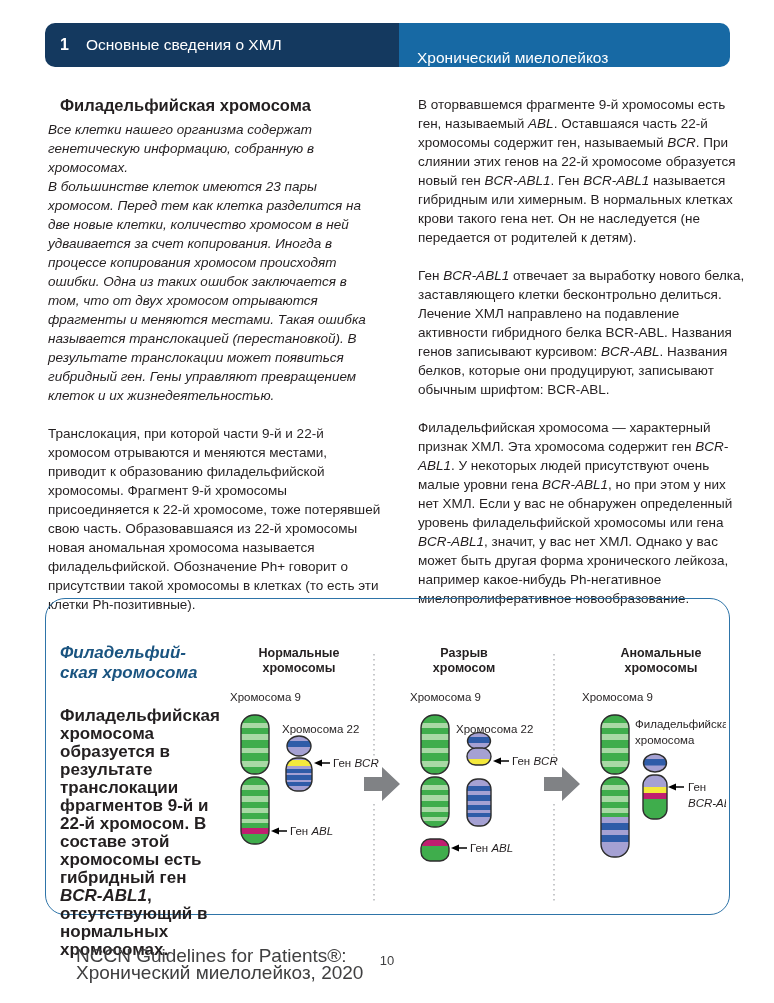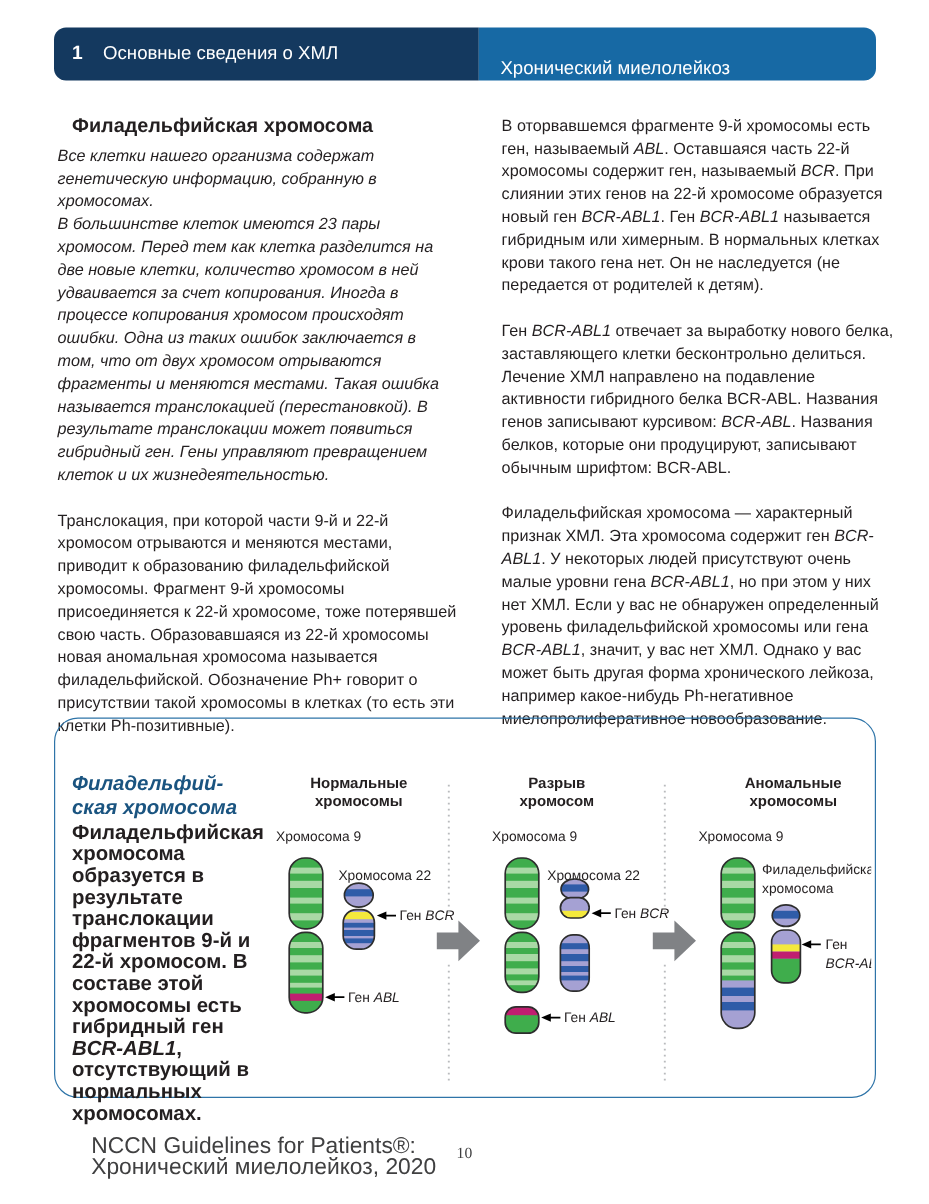--- a/index.html
+++ b/index.html
@@ -19,21 +19,21 @@
   .col-left{left:48px;width:333px;}
   .col-right{left:408px;width:330px;margin-left:10px;}
   .col h2{font-size:16.5px;line-height:20px;margin:0 0 5px 12px;color:var(--text);}
   .col p{margin:0 0 19px 0;}
   .preline{white-space:pre-line;font-style:italic;}
   em{font-style:italic;}
 
   
   .figure-box{position:absolute;left:45px;top:598px;width:685px;height:317px;border:1.5px solid var(--figure-border);border-radius:20px;box-sizing:border-box;}
   .fig-text{position:absolute;left:14px;top:44px;width:156px;}
-  .fig-text h3{margin:0 0 2px 0;font-size:17px;line-height:20px;color:var(--figure-title);}
+  .fig-text h3{margin:0 0 24px 0;font-size:17px;line-height:20px;color:var(--figure-title);}
   .fig-text p{margin:0;font-size:17px;line-height:18px;font-weight:bold;color:var(--text);}
   .diagram{position:absolute;left:170px;top:40px;width:510px;height:270px;}
 
   
   .dhead{font:bold 12.5px "Liberation Sans",sans-serif;fill:var(--text);text-anchor:middle;}
   .dlabel{font:11.5px "Liberation Sans",sans-serif;fill:var(--text);}
   .it{font-style:italic;}
   .chr-green{fill:var(--chr-green);}
   .chr-stripe{fill:var(--chr-green-light);}
   .chr-lav{fill:var(--chr-lavender);}
@@ -41,21 +41,21 @@
   .band-y{fill:var(--band-yellow);}
   .band-m{fill:var(--band-magenta);}
   .outline{fill:none;stroke:var(--chr-outline);stroke-width:1.4;}
   .sep{stroke:var(--separator);stroke-width:1.6;stroke-dasharray:1.5 3.5;fill:none;}
   .garrow{fill:var(--arrow-gray);}
   .aline{stroke:#000;stroke-width:1.5;}
   .ahead{fill:#000;}
 
   
   .foot-left{position:absolute;left:48px;top:947px;font-size:19px;line-height:17px;color:#404041;margin-left:28px;}
-  .foot-page{position:absolute;left:50%;transform:translateX(-50%);top:953px;font-size:13px;color:#404041;font-family:Liberation Serif, serif;}
+  .foot-page{position:absolute;left:50%;transform:translateX(-50%);top:953px;font-size:13px;color:#404041;}
 </style>
 </head>
 <body>
 
 <div class="page">
 
   <header class="hdr">
     <div class="hdr-left">
       <span class="hdr-num">1</span>
       <span class="hdr-title">Основные сведения о ХМЛ</span>

